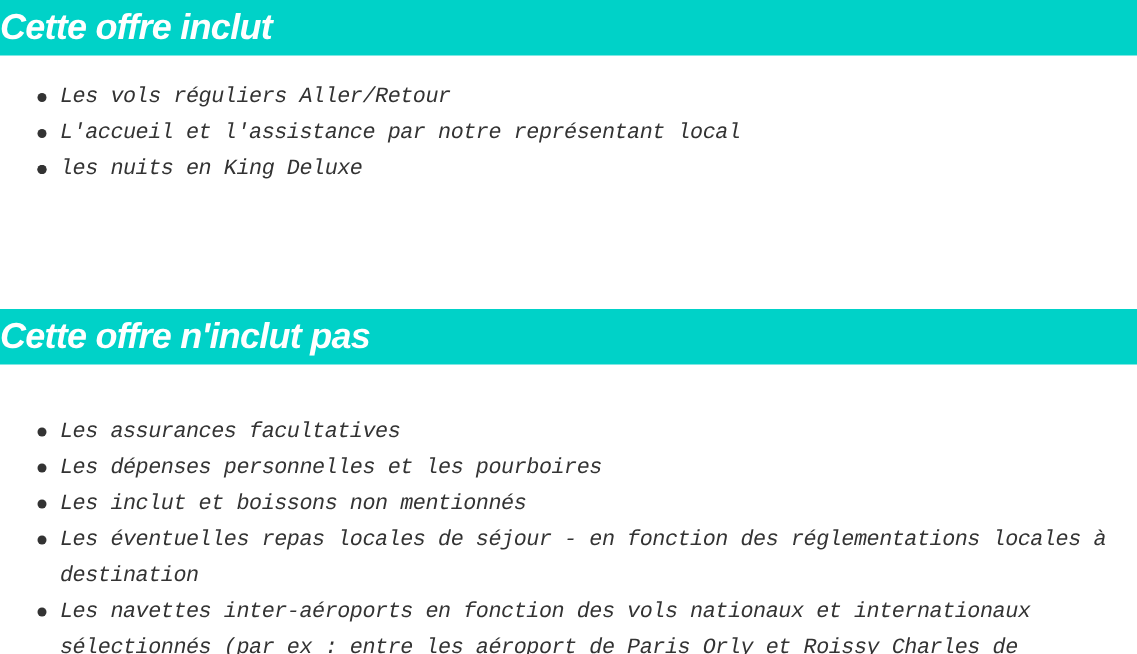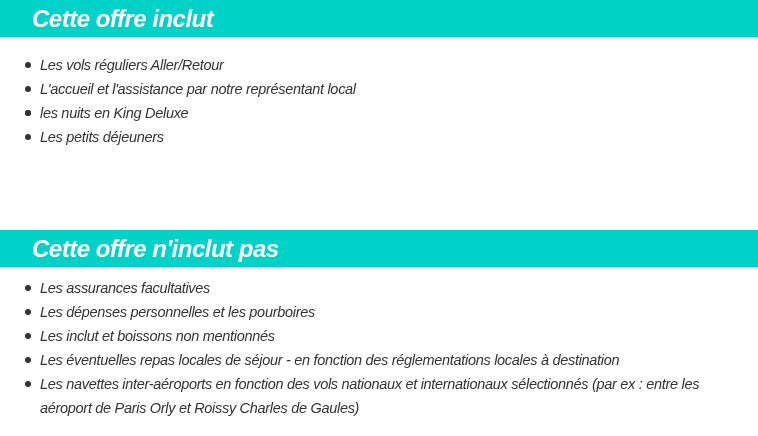--- a/index.html
+++ b/index.html
@@ -1,31 +1,31 @@
 <!DOCTYPE html>
 <html><head>
 <meta charset="utf-8">
 <style>
   html, body { margin: 0; padding: 0; background: #ffffff; }
   body { width: 758px; height: 436px; overflow: hidden; position: relative;
          font-family: "Liberation Sans", "DejaVu Sans", sans-serif; }
   .section-header {
     position: absolute; left: 0; width: 758px; height: 37px;
     background: #00d2c8; box-sizing: border-box;
-    padding-left: 32px;
+    padding-left: 0;
   }
   .section-header h2 {
     margin: 0; color: #ffffff; font-style: italic; font-weight: bold;
     font-size: 24px; line-height: 37px; letter-spacing: -0.5px;
   }
   #hdr-included { top: 0; }
-  #hdr-excluded { top: 230px; }
+  #hdr-excluded { top: 206px; }
   ul.items {
     position: absolute; left: 0; margin: 0; padding: 0 0 0 40px;
-    list-style: none; width: 700px;
+    list-style: none; width: 700px; font-family: Liberation Mono, monospace;
   }
   #list-included { top: 53px; }
   #list-excluded { top: 276px; }
   ul.items li {
     position: relative; font-style: italic; color: #333333;
     font-size: 14.5px; line-height: 24px; letter-spacing: -0.3px;
   }
   ul.items li .bullet {
     position: absolute; left: -15px; top: 9px; width: 6px; height: 6px;
     border-radius: 50%; background: #333333;
@@ -36,21 +36,20 @@
 
 <div class="section-header" id="hdr-included">
   <h2>Cette offre inclut</h2>
 </div>
 
 <ul class="items" id="list-included">
   <li><span class="bullet"></span><span>Les vols réguliers Aller/Retour</span></li>
   <li><span class="bullet"></span><span>L'accueil et l'assistance par notre représentant local</span></li>
   <li><span class="bullet"></span></li>
   <li><span class="bullet"></span><span>les nuits en King Deluxe</span></li>
-  <li><span class="bullet"></span><span>Les petits déjeuners</span></li>
 </ul>
 
 <div class="section-header" id="hdr-excluded">
   <h2>Cette offre n'inclut pas</h2>
 </div>
 
 <ul class="items" id="list-excluded">
   <li><span class="bullet"></span><span>Les assurances facultatives</span></li>
   <li><span class="bullet"></span><span>Les dépenses personnelles et les pourboires</span></li>
   <li><span class="bullet"></span><span>Les inclut et boissons non mentionnés</span></li>

